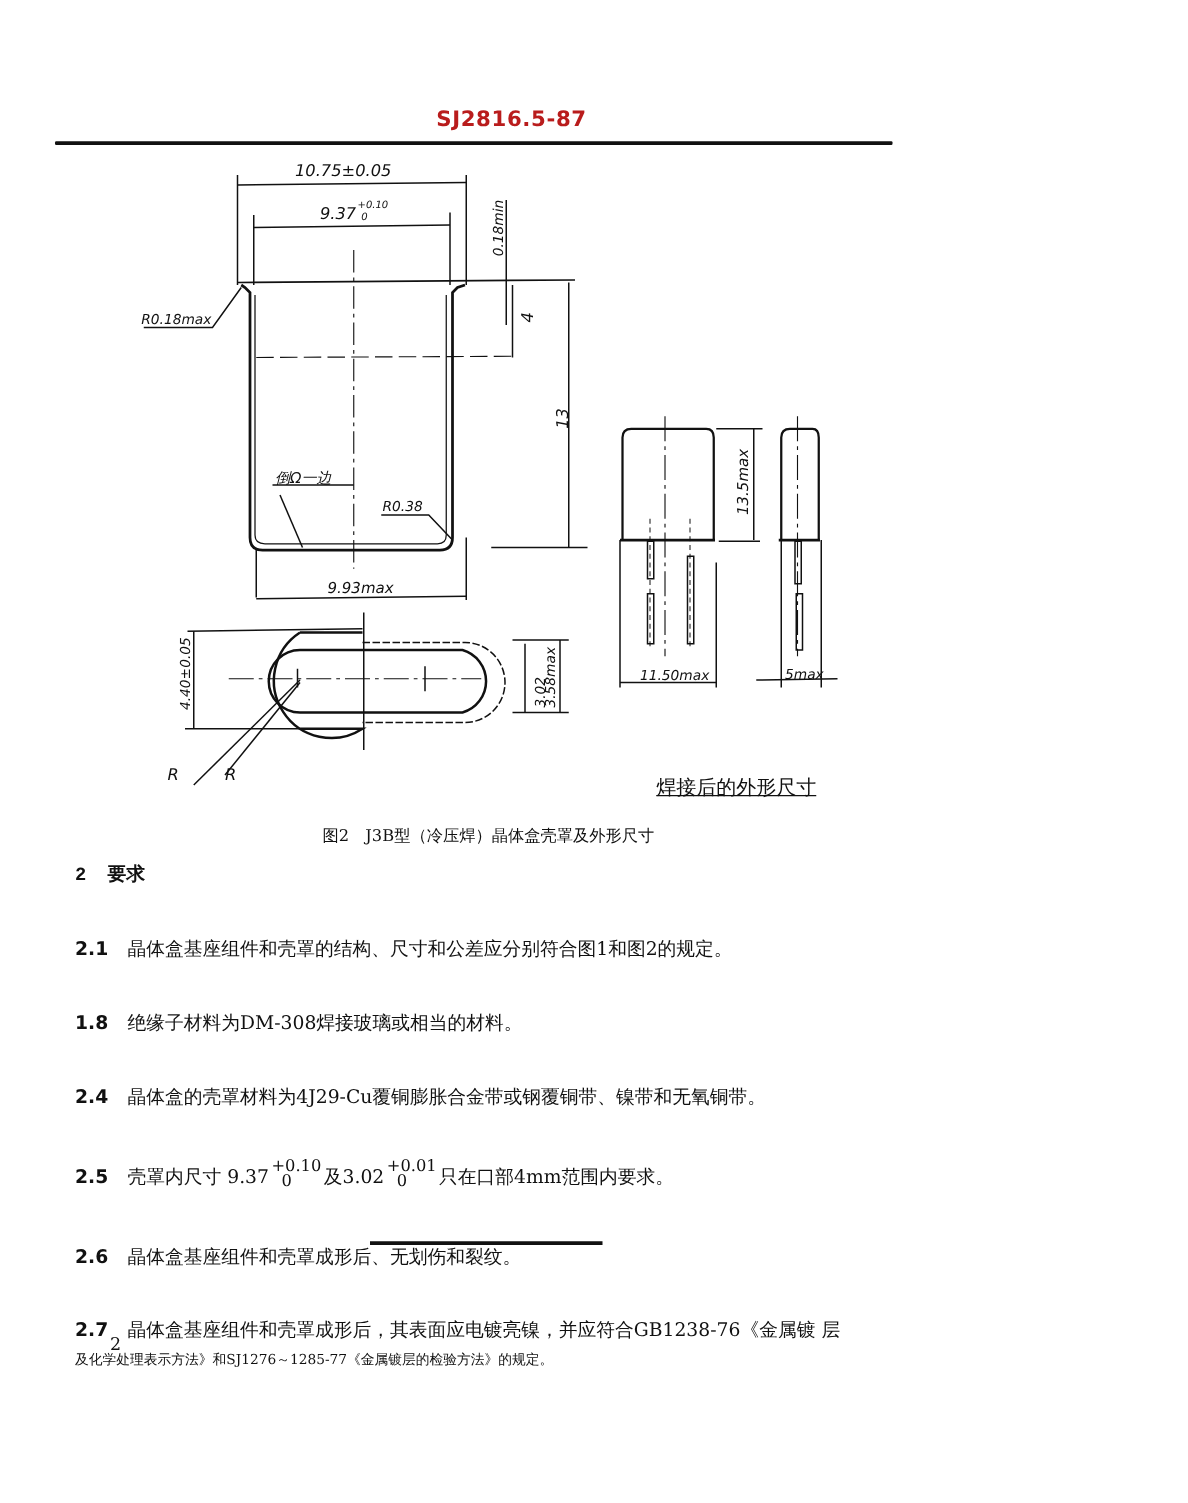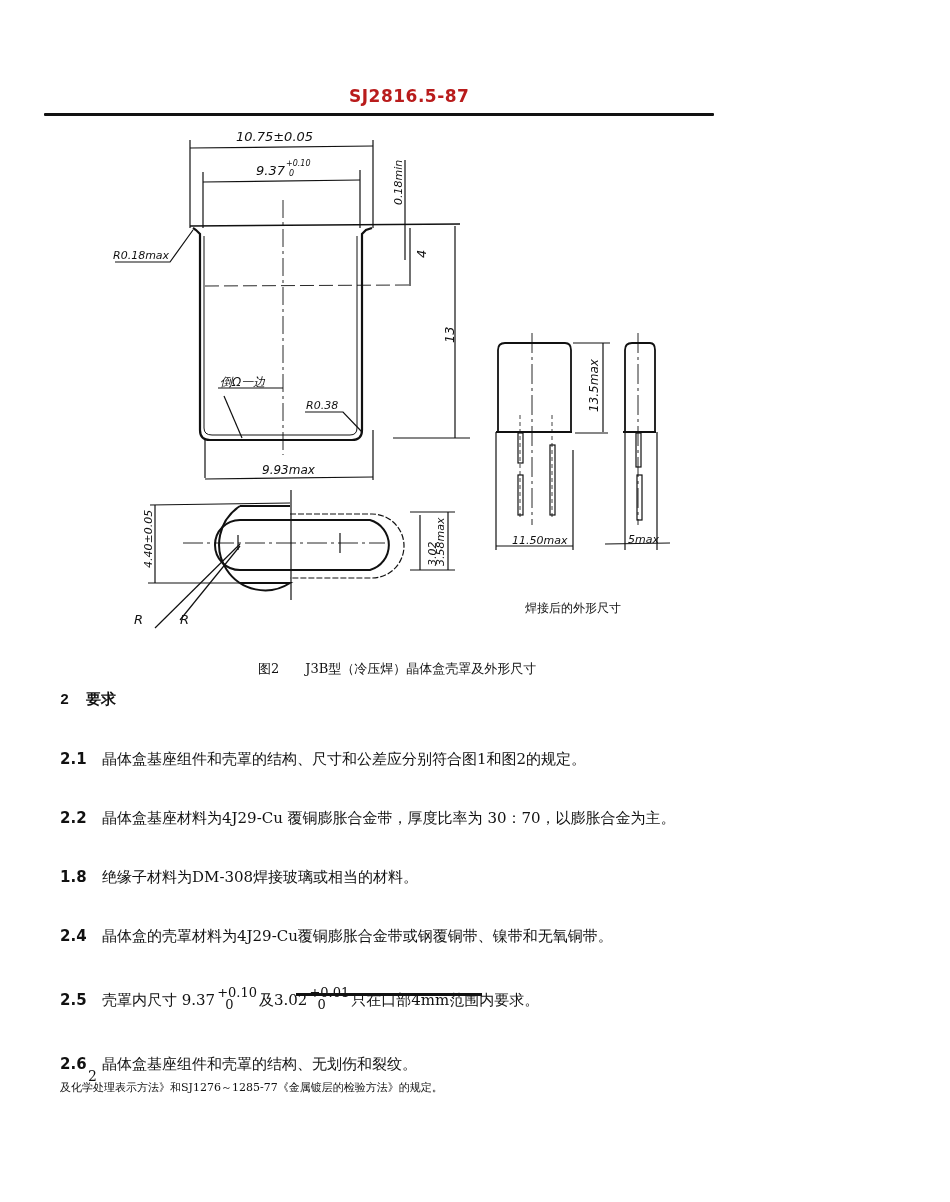--- a/index.html
+++ b/index.html
@@ -4,23 +4,23 @@
 <style>
   html, body { margin: 0; padding: 0; background: #ffffff; }
   body { width: 950px; height: 1202px; position: relative; overflow: hidden;
          font-family: "DejaVu Serif", "Liberation Serif", serif; color: #111; }
   .std-no { position: absolute; left: 349px; top: 86px; font-family: "DejaVu Sans", "Liberation Sans", sans-serif;
             font-weight: bold; font-size: 17px; letter-spacing: 0.5px; color: #b91c1c; }
   .top-rule { position: absolute; left: 44px; top: 113px; width: 670px; height: 3px; background: #111;
               border-radius: 1px; }
   .drawing { position: absolute; left: 0; top: 0; width: 950px; height: 680px; }
   .drawing text { font-family: "DejaVu Sans", "Liberation Sans", sans-serif; font-style: italic; fill: #111; }
-  .caption-side { position: absolute; left: 525px; top: 600px; font-size: 12px; }
+  .caption-side { position: absolute; left: 525px; top: 620px; font-size: 16px; text-decoration: underline; }
   .fig-caption { position: absolute; left: 258px; top: 660px; font-size: 13px; }
-  .fig-caption .fig-no { margin-right: 26px; }
+  .fig-caption .fig-no { margin-right: 13px; }
   .section { position: absolute; left: 60px; top: 690px; width: 680px; }
   .sec-title { font-family: Liberation Mono, monospace; font-weight: bold; font-size: 15px;
                height: 22px; line-height: 22px; }
   .sec-title .num { display: inline-block; width: 26px; }
   .item { font-size: 15px; line-height: 24px; height: 24px; white-space: nowrap; margin-top: 35px; }
   .item .num { display: inline-block; width: 42px; font-family: "DejaVu Sans", "Liberation Sans", sans-serif;
                font-weight: bold; font-size: 15px; }
   .item.tall { height: 34px; line-height: 34px; }
   .tol { display: inline-block; vertical-align: middle; line-height: 12px; font-size: 13px; text-align: left;
          margin: 0 2px; position: relative; top: -2px; }
@@ -146,24 +146,24 @@
 <div class="caption-side">焊接后的外形尺寸</div>
 <div class="fig-caption">
   <span class="fig-no">图2</span><span>J3B型（冷压焊）晶体盒壳罩及外形尺寸</span>
 </div>
 
 <div class="section">
   <div class="sec-title">
     <span class="num">2</span><span>要求</span>
   </div>
   <div class="item"><span class="num">2.1</span><span>晶体盒基座组件和壳罩的结构、尺寸和公差应分别符合图1和图2的规定。</span></div>
-  <div class="item"><span class="num">2.2</span><span>晶体盒基座材料为4J29-Cu 覆铜膨胀合金带，厚度比率为 30：70，以膨胀合金为主。</span></div>
   <div class="item"><span class="num">1.8</span><span>绝缘子材料为DM-308焊接玻璃或相当的材料。</span></div>
   <div class="item"><span class="num">2.4</span><span>晶体盒的壳罩材料为4J29-Cu覆铜膨胀合金带或钢覆铜带、镍带和无氧铜带。</span></div>
   <div class="item tall">
     <span class="num">2.5</span><span>壳罩内尺寸 9.37</span><span class="tol"><span class="up">+0.10</span><span class="lo">0</span></span><span>及3.02</span><span class="tol"><span class="up">+0.01</span><span class="lo">0</span></span><span>只在口部4mm范围内要求。</span>
   </div>
-  <div class="item"><span class="num">2.6</span><span>晶体盒基座组件和壳罩的结构、无划伤和裂纹。</span></div>
+  <div class="item"><span class="num">2.6</span><span>晶体盒基座组件和壳罩成形后、无划伤和裂纹。</span></div>
+  <div class="item"><span class="num">2.7</span><span>晶体盒基座组件和壳罩成形后，其表面应电镀亮镍，并应符合GB1238-76《金属镀 层</span></div>
   <div class="cont">及化学处理表示方法》和SJ1276～1285-77《金属镀层的检验方法》的规定。</div>
 </div>
 
 <div class="end-rule"></div>
 <div class="page-no">2</div>
 
 </body></html>

